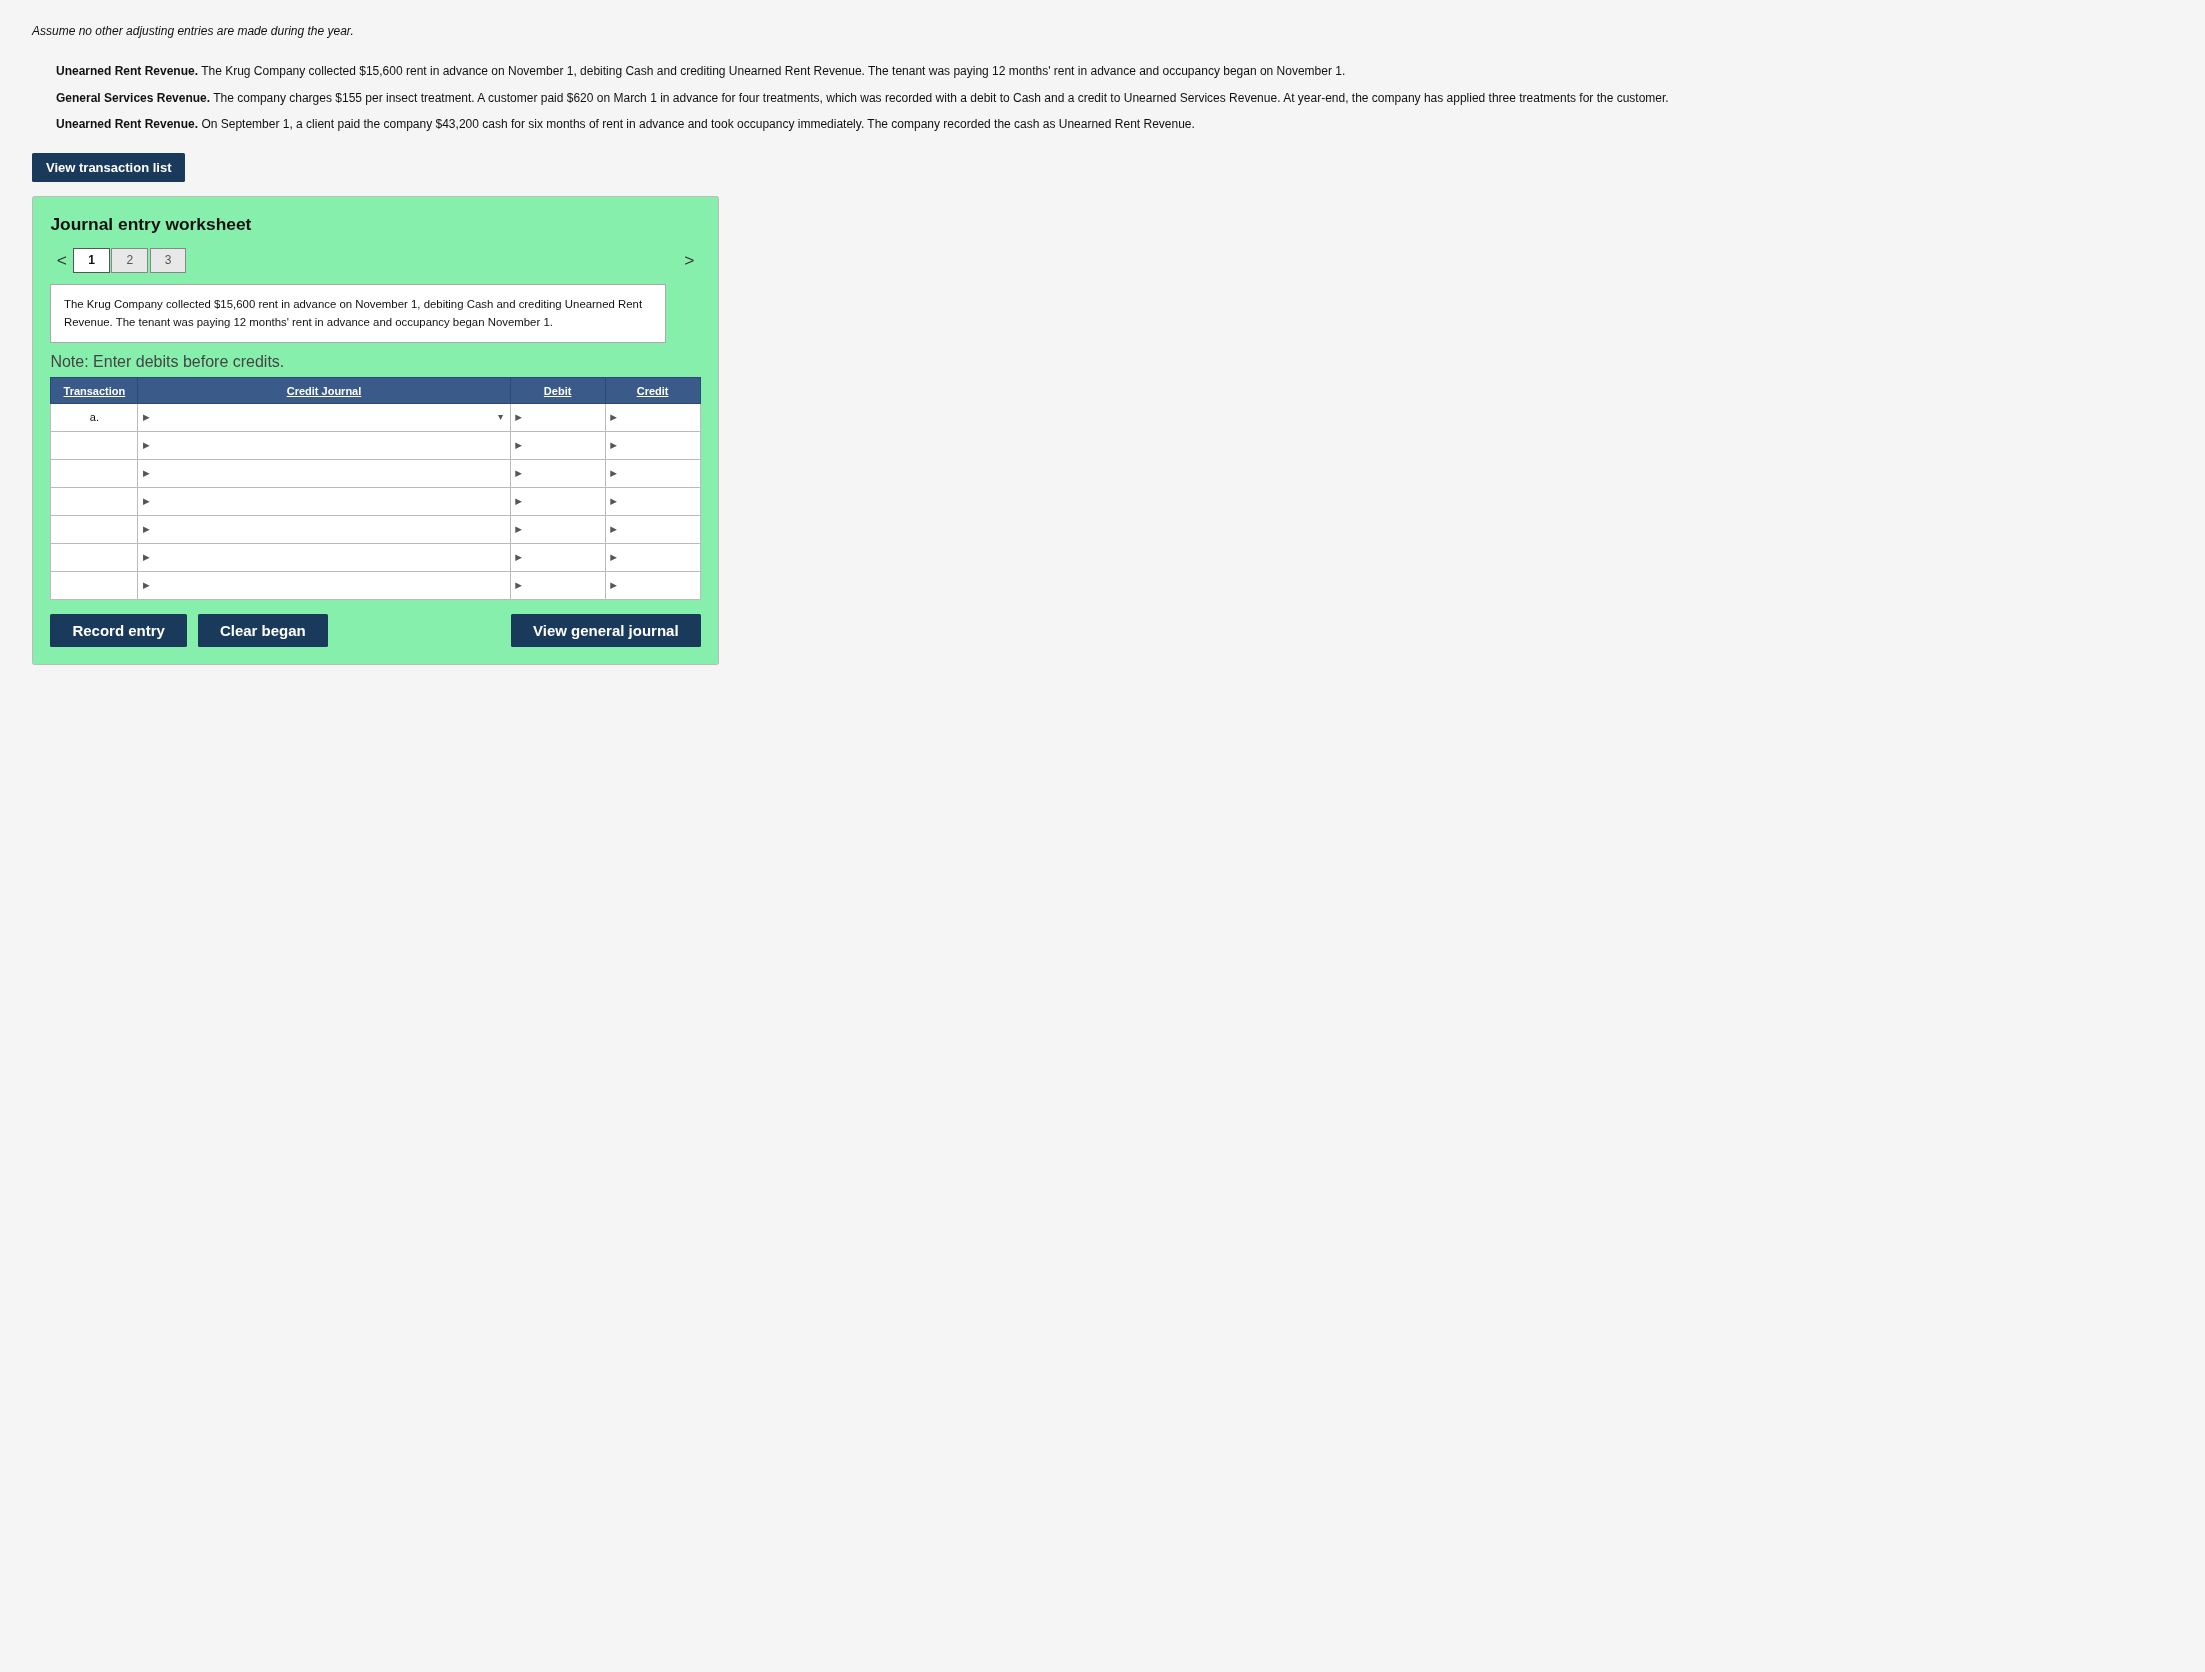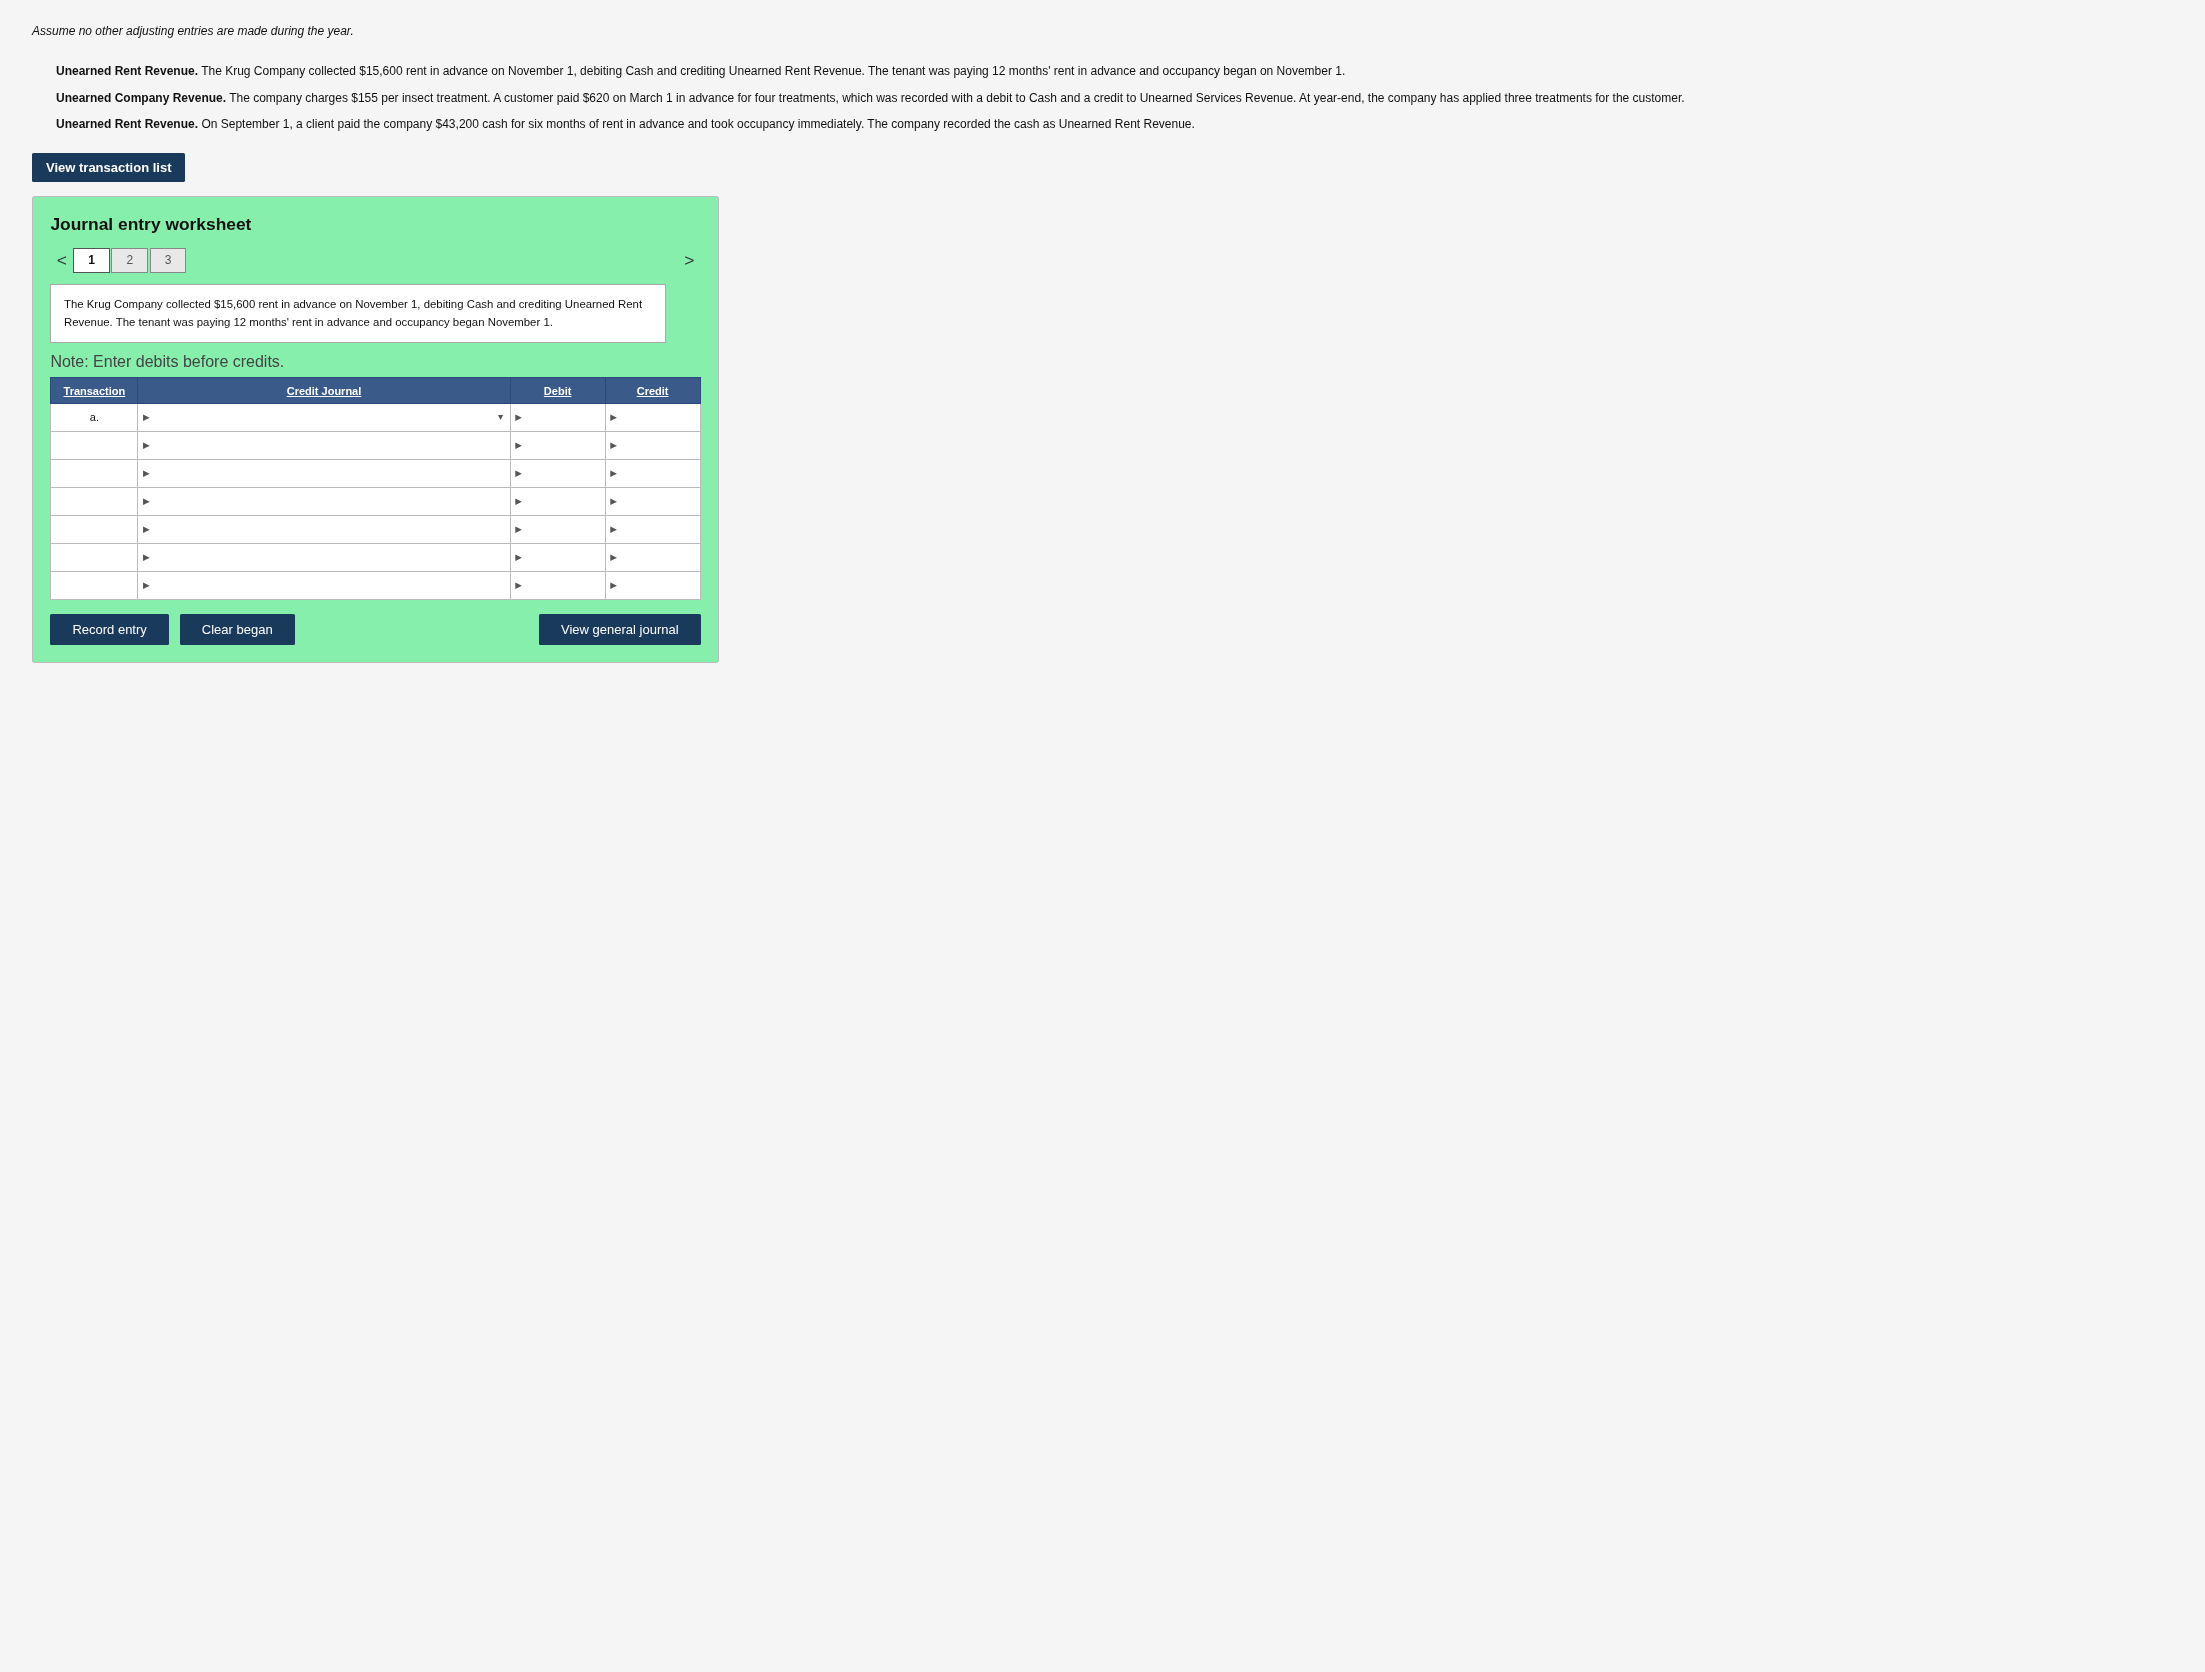--- a/index.html
+++ b/index.html
@@ -179,22 +179,22 @@
       color: #555;
       pointer-events: none;
     }
     .buttons-row {
       display: flex;
       gap: 11px;
       align-items: center;
     }
     .action-btn {
       padding: 8px 22px;
-      font-size: 13px;
-      font-weight: 400;
+      font-size: 15px;
+      font-weight: 700;
       border: none;
       cursor: pointer;
       background: #1a3a5c;
       color: #fff;
       border-radius: 1.6px;
     }
     .action-btn.clear {
       background: #1a3a5c;
     }
     .action-btn.view-journal {
@@ -210,21 +210,21 @@
 
 <p class="intro-text">Assume no other adjusting entries are made during the year.</p>
 
 
 <div class="problem-list">
   <p>
     <b>Unearned Rent Revenue.</b>
     <span>The Krug Company collected $15,600 rent in advance on November 1, debiting Cash and crediting Unearned Rent Revenue. The tenant was paying 12 months' rent in advance and occupancy began on November 1.</span>
   </p>
   <p>
-    <b>Unearned Company Revenue.</b>
+    <b>General Services Revenue.</b>
     <span>The company charges $155 per insect treatment. A customer paid $620 on March 1 in advance for four treatments, which was recorded with a debit to Cash and a credit to Unearned Services Revenue. At year-end, the company has applied three treatments for the customer.</span>
   </p>
   <p>
     <b>Unearned Rent Revenue.</b>
     <span>On September 1, a client paid the company $43,200 cash for six months of rent in advance and took occupancy immediately. The company recorded the cash as Unearned Rent Revenue.</span>
   </p>
 </div>
 
 
 <button class="view-transaction-btn">View transaction list</button>

